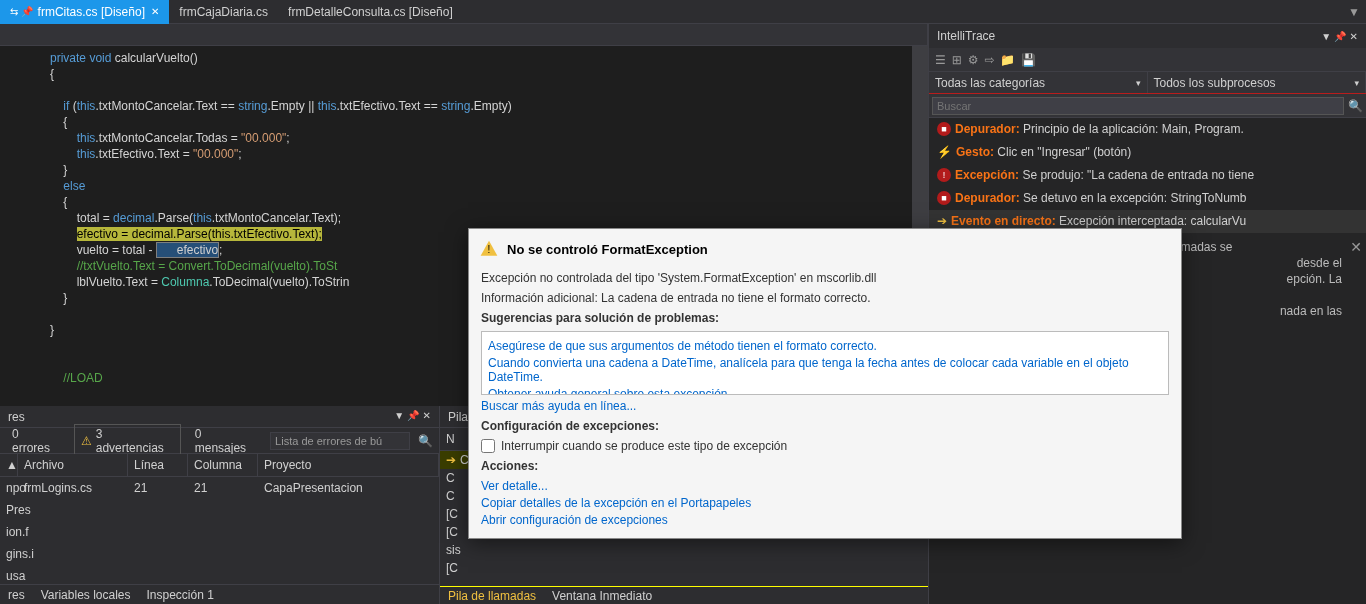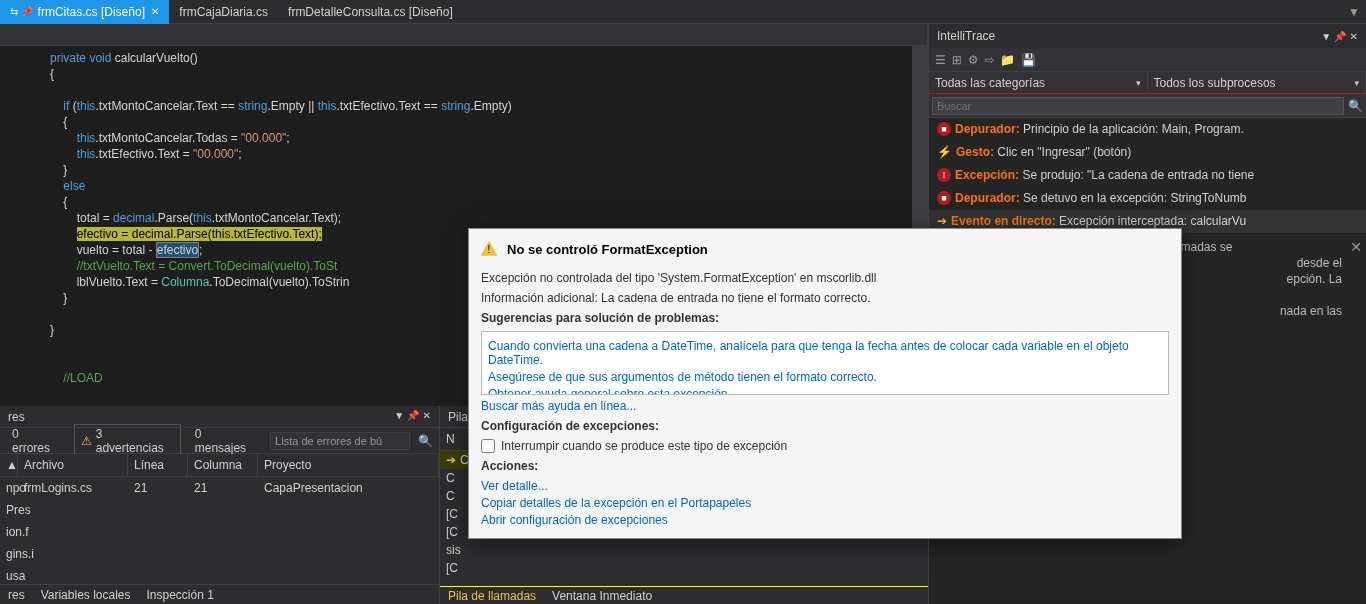--- a/index.html
+++ b/index.html
@@ -16,21 +16,21 @@
 .breadcrumb{padding:3px 8px;font-size:11px;border-right:1px solid #3f3f46;display:flex;align-items:center;flex:1;}
 .breadcrumb .icon{margin-right:4px;}
 .code-editor{font-family:Consolas,monospace;font-size:13px;padding:4px 0 4px 50px;line-height:16px;overflow:hidden;position:relative;background:#1e1e1e;}
 .code-line{white-space:pre;position:relative;}
 .k-blue{color:#569cd6;}
 .k-str{color:#d69d73;}
 .k-type{color:#4ec9b0;}
 .k-white{color:#d4d4d4;}
 .k-comment{color:#57a64a;}
 .hl-yellow{background:#b7b73b;color:#000;padding:0;}
-.cursor-hl{border:1px solid #7f7f7f;background:#264f78;}
+.cursor-hl{border:1px solid #7f7f7f;background:#264f78;padding-left:20px;}
 .pin-icons{display:flex;gap:3px;}
 .pin-icons span{font-size:10px;cursor:pointer;}
 .err-filter-bar{display:flex;align-items:center;padding:3px 6px;background:#2d2d30;border-bottom:1px solid #3f3f46;height:26px;gap:8px;}
 .err-filter-btn{padding:2px 6px;font-size:11px;color:#d0d0d0;display:flex;align-items:center;gap:4px;}
 .err-filter-btn.warn{border:1px solid #555;}
 .search-box{background:#333337;border:1px solid #3f3f46;padding:2px 4px;font-size:11px;color:#999;width:140px;}
 .err-table{flex:1;overflow:hidden;}
 .err-table-head{display:flex;background:#2d2d30;border-bottom:1px solid #3f3f46;font-size:11px;}
 .err-th{padding:4px 6px;border-right:1px solid #3f3f46;}
 .err-row{display:flex;font-size:11px;padding:2px 0;}
@@ -313,22 +313,22 @@
         <path fill="#f0c040" d="M12 2 L22 20 L2 20 Z"></path>
         <text x="12" y="17" text-anchor="middle" font-size="12" fill="#000">!</text>
       </svg>
     <span class="exc-title">No se controló FormatException</span>
   </div>
   <div class="exc-body">
     <p>Excepción no controlada del tipo 'System.FormatException' en mscorlib.dll</p>
     <p>Información adicional: La cadena de entrada no tiene el formato correcto.</p>
     <p class="exc-section-title">Sugerencias para solución de problemas:</p>
     <div class="exc-suggest-box">
+      <a class="exc-link">Asegúrese de que sus argumentos de método tienen el formato correcto.</a>
       <a class="exc-link">Cuando convierta una cadena a DateTime, analícela para que tenga la fecha antes de colocar cada variable en el objeto DateTime.</a>
-      <a class="exc-link">Asegúrese de que sus argumentos de método tienen el formato correcto.</a>
       <a class="exc-link">Obtener ayuda general sobre esta excepción.</a>
     </div>
     <a class="exc-link">Buscar más ayuda en línea...</a>
     <p class="exc-section-title">Configuración de excepciones:</p>
     <div class="exc-check">
       <input type="checkbox" style="">
       <span>Interrumpir cuando se produce este tipo de excepción</span>
     </div>
     <p class="exc-section-title">Acciones:</p>
     <a class="exc-link">Ver detalle...</a>

